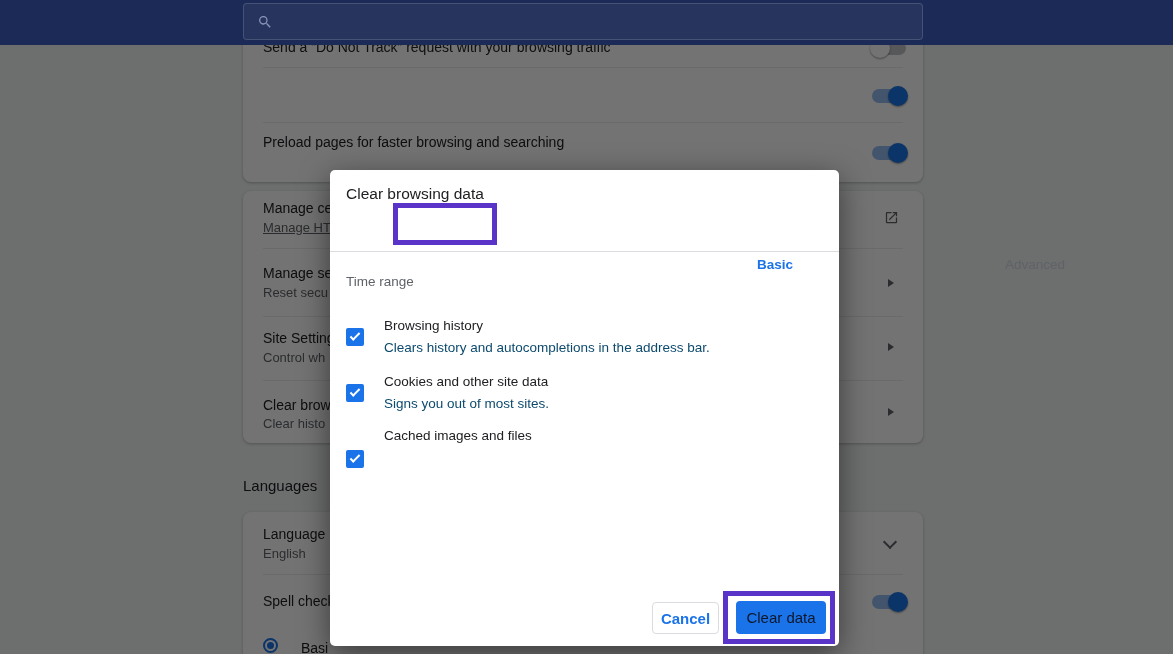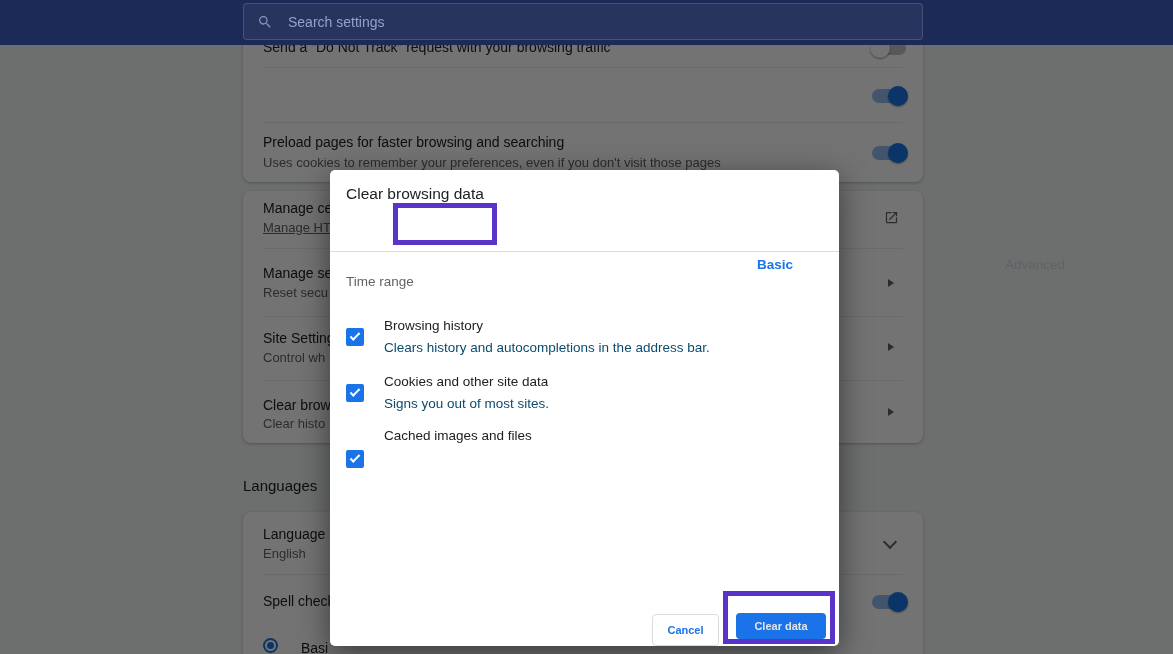--- a/index.html
+++ b/index.html
@@ -53,23 +53,23 @@
   .select { position:absolute; left:95px; top:96px; width:193px; height:32px; background:#f1f3f4; border-radius:4px; cursor:pointer; }
   .select-value { position:absolute; left:12px; top:8px; font-size:13.5px; color:#202124; }
   .caret-down { position:absolute; right:13px; top:14px; width:0; height:0; border-left:5px solid transparent; border-right:5px solid transparent; border-top:6px solid #5f6368; }
 
   .checkbox { position:absolute; left:16px; width:18px; height:18px; border-radius:2px; border:2px solid #5f6368; cursor:pointer; }
   .checkbox[data-state="true"] { background:#1a73e8; border-color:#1a73e8; }
   .checkmark { display:block; width:10px; height:5px; border-left:2px solid #fff; border-bottom:2px solid #fff; transform:rotate(-45deg); margin:3px 0 0 2px; }
   .cb-label { position:absolute; left:54px; font-size:13.5px; color:#202124; }
   .cb-desc  { position:absolute; left:54px; font-size:13.5px; color:#0c4a6e; line-height:20px; width:445px; }
 
-  .btn { position:absolute; font-size:11px; border-radius:4px; display:flex; align-items:center; justify-content:center; cursor:pointer;margin-top:12px; }
+  .btn { position:absolute; font-size:15px; border-radius:4px; display:flex; align-items:center; justify-content:center; cursor:pointer; }
   .btn-cancel { left:322px; top:432px; width:67px; height:32px; background:#fff; border:1px solid #dadce0; color:#1a73e8; font-weight:600; }
-  .btn-clear  { left:406px; top:431px; width:90px; height:26px; background:#1a73e8; color:#e5e5e5; font-weight:700; }
+  .btn-clear  { left:406px; top:431px; width:90px; height:33px; background:#1a73e8; color:#0f172a; font-weight:400; }
 </style>
 </head>
 <body>
 
 <div class="page">
 
   <div class="bg">
     <div class="card" style="top:-25px;height:207px;"></div>
     <div class="card" style="top:191px;height:252px;"></div>
     <div class="card" style="top:512px;height:160px;"></div>
@@ -79,21 +79,20 @@
         <span class="knob"></span>
       </span>
     <div class="divider" style="top:67px;"></div>
 
     <span class="toggle" style="left:872px;top:89px;" data-state="on">
         <span class="knob"></span>
       </span>
     <div class="divider" style="top:122px;"></div>
 
     <div class="row-title" style="left:263px;top:134px;">Preload pages for faster browsing and searching</div>
-    <div class="row-sub" style="left:263px;top:155px;">Uses cookies to remember your preferences, even if you don't visit those pages</div>
     <span class="toggle" style="left:872px;top:146px;" data-state="on">
         <span class="knob"></span>
       </span>
 
     <div class="row-title" style="left:263px;top:200px;">Manage ce</div>
     <div class="row-sub" style="left:263px;top:220px;text-decoration:underline;">Manage HT</div>
     <svg class="ext-icon" style="left:884px;top:210px;" viewBox="0 0 24 24">
         <path d="M19 19H5V5h7V3H5c-1.11 0-2 .9-2 2v14c0 1.1.89 2 2 2h14c1.1 0 2-.9 2-2v-7h-2v7zM14 3v2h3.59l-9.83 9.83 1.41 1.41L19 6.41V10h2V3h-7z" fill="#5f6368"></path>
       </svg>
     <div class="divider" style="top:248px;"></div>
@@ -130,21 +129,20 @@
     <div class="row-title" style="left:301px;top:640px;">Basi</div>
   </div>
 
   <div class="scrim"></div>
 
   <header class="app-header">
     <div class="search-field">
       <svg width="16" height="16" viewBox="0 0 24 24">
           <path d="M15.5 14h-.79l-.28-.27a6.5 6.5 0 1 0-.7.7l.27.28v.79l5 4.99L20.49 19l-4.99-5zm-6 0A4.5 4.5 0 1 1 14 9.5 4.5 4.5 0 0 1 9.5 14z" fill="#8a93b8"></path>
         </svg>
-      <input class="search-input" type="text" placeholder="Search settings" style="">
     </div>
   </header>
 
   <div class="dialog">
     <div class="dlg-title">Clear browsing data</div>
 
     <div class="tab tab-basic">Basic</div>
     <div class="tab tab-advanced">Advanced</div>
     <div class="highlight-box hl-basic"></div>
     <div class="dlg-tabs-divider"></div>

